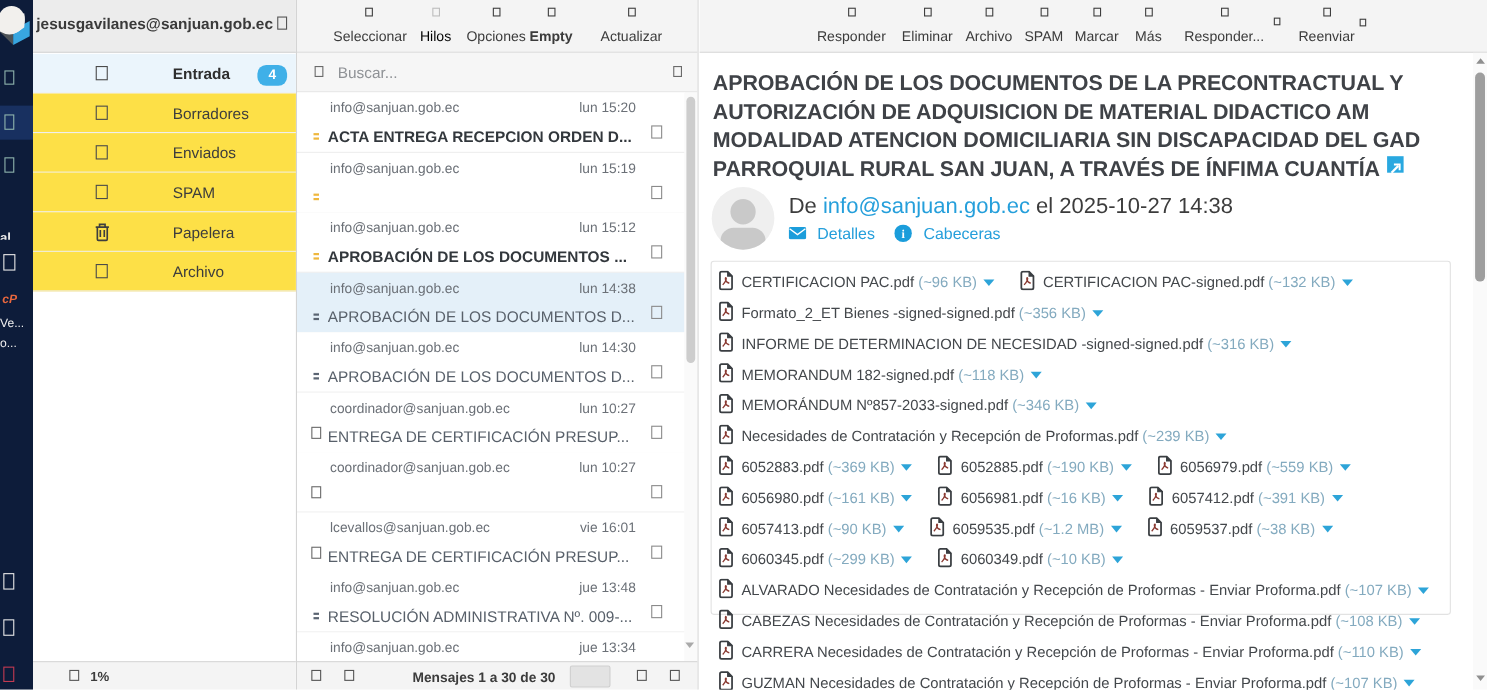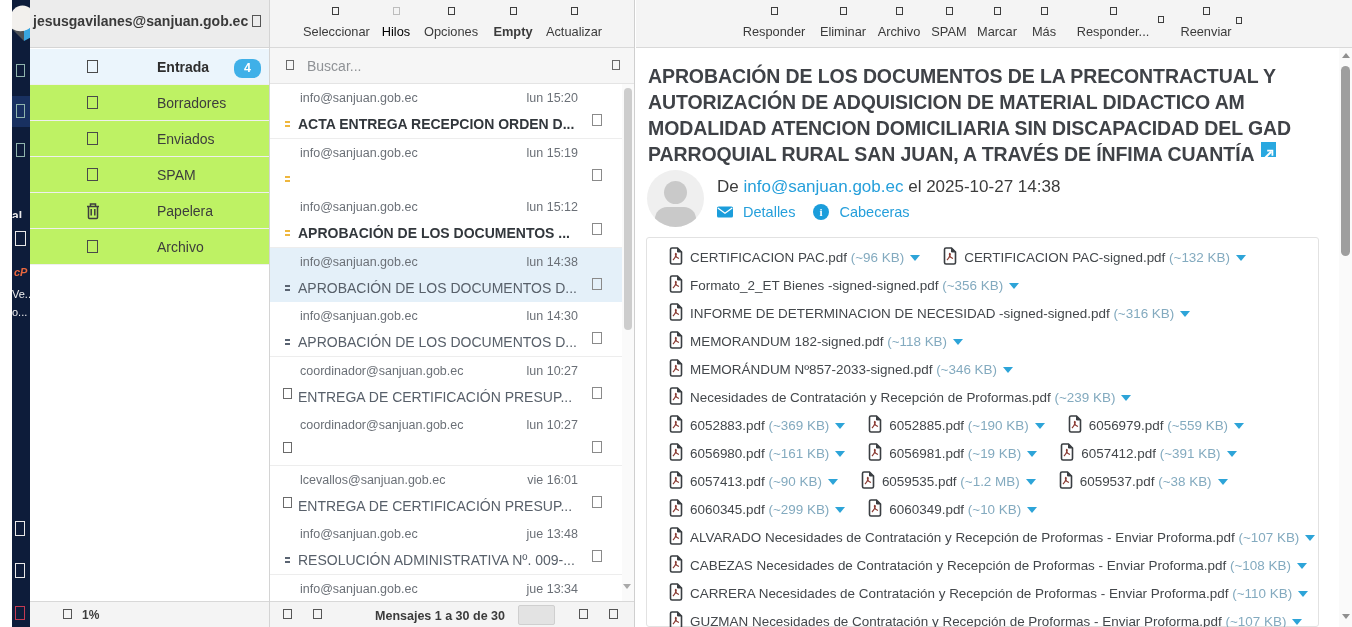--- a/index.html
+++ b/index.html
@@ -1,33 +1,33 @@
 <!DOCTYPE html>
 <html><head>
 <meta charset="utf-8">
 <style>
 * { margin:0; padding:0; box-sizing:border-box; }
 html,body { width:1352px; height:627px; overflow:hidden; font-family:"Liberation Sans",sans-serif; background:#fff; }
 .abs { position:absolute; }
 #stage { position:relative; width:1352px; height:627px; overflow:hidden; }
 
 
-#sidebar { left:12px; top:0; width:30px; height:627px; background:#0d1c3a; }
+#sidebar { left:0; top:0; width:30px; height:627px; background:#0d1c3a; }
 .sq { position:absolute; border:1.5px solid #9fb6b0; }
 .sq.teal { border-color:#8fb4ad; }
 .sq.white { border-color:#e8e8e8; }
 .sq.red { border-color:#c33a52; }
 #sbsel { position:absolute; left:0; top:96px; width:30px; height:31px; background:#183060; }
 
 
 #folders { left:30px; top:0; width:240px; height:627px; background:#fff; border-right:1px solid #d4d4d4; }
 #fhead { position:absolute; left:0; top:0; width:239px; height:48px; background:#ececec; border-bottom:1px solid #d5d5d5; }
 #fhead .acct { position:absolute; left:3px; top:13px; font-size:14px; font-weight:bold; color:#3a3a3a; }
 #fhead .ph { position:absolute; left:222px; top:15px; width:9px; height:12px; border:1.5px solid #555; }
-.frow { position:absolute; left:0; width:239px; height:36px; border-bottom:1px solid #efefef; background:#bef264; }
+.frow { position:absolute; left:0; width:239px; height:36px; border-bottom:1px solid #efefef; background:#fde047; }
 .frow.sel { background:#ebf5fc; }
 .frow .fic { position:absolute; left:57px; top:11px; width:11px; height:13px; border:1.5px solid #4a4a4a; }
 .frow .flbl { position:absolute; left:80px; top:10px; font-size:14px; color:#3d3d3d;padding-left:47px; }
 .frow.sel .flbl { font-weight:bold; color:#2e2e2e; }
 .badge { position:absolute; left:204px; top:10px; width:27px; height:19px; background:#3fb0e8; border-radius:8px; color:#fff; font-size:12.5px; font-weight:bold; text-align:center; line-height:19px; }
 #fbottom { position:absolute; left:0; top:601px; width:239px; height:26px; background:#f4f4f4; border-top:1px solid #d8d8d8; }
 #fbottom .ph { position:absolute; left:33px; top:7px; width:9px; height:10px; border:1.5px solid #555; }
 #fbottom .pct { position:absolute; left:52px; top:6px; font-size:12px; font-weight:bold; color:#3c3c3c; }
 
 
@@ -64,24 +64,24 @@
 
 
 #rpane { left:636px; top:0; width:716px; height:627px; background:#fff; }
 #rtoolbar { position:absolute; left:0; top:0; width:716px; height:48px; background:#f4f4f4; border-bottom:1px solid #d9d9d9; }
 .dsq { position:absolute; width:6px; height:7px; border:1.5px solid #3e3e3e; }
 #subject { position:absolute; left:12px; top:63px; width:680px; white-space:nowrap; font-size:19.5px; line-height:26px; font-weight:bold; color:#3f4247; letter-spacing:-0.1px; }
 #extlink { display:inline-block; width:15px; height:15px; background:#29a8e0; vertical-align:-1px; margin-left:7px; position:relative; }
 #avatar { position:absolute; left:11px; top:170px; width:57px; height:57px; border-radius:50%; background:#efefef; overflow:hidden; }
 #avatar .head { position:absolute; left:17px; top:11px; width:23px; height:23px; border-radius:50%; background:#c9c9c9; }
 #avatar .body { position:absolute; left:8px; top:37px; width:41px; height:26px; border-radius:12px; background:#c9c9c9; }
-#meta1 { position:absolute; left:81px; top:177px; font-size:17px; color:#3c3c3c; }
+#meta1 { position:absolute; left:81px; top:177px; font-size:20px; color:#3c3c3c; }
 #meta1 a { color:#259fdb; text-decoration:none; }
 #meta2 { position:absolute; left:81px; top:204px; height:20px; font-size:14.5px; color:#259fdb; }
-#attbox { position:absolute; left:10px; top:237px; width:673px; height:390px; border:1px solid #e2e2e2; border-radius:3px; background:#fff; padding:5px 0 0 22px; }
+#attbox { position:absolute; left:10px; top:237px; width:673px; height:322px; border:1px solid #e2e2e2; border-radius:3px; background:#fff; padding:5px 0 0 6px; }
 .attrow { height:28px; white-space:nowrap; }
 .attitem { display:inline-block; margin-right:23px; height:28px; line-height:28px; }
 .attname { font-size:13.45px; color:#43474b; }
 .attsize { font-size:13.45px; color:#83aabf; }
 .atttri { display:inline-block; width:0; height:0; border-left:5px solid transparent; border-right:5px solid transparent; border-top:6px solid #2da4d8; margin-left:6px; vertical-align:1px; }
 .pdfico { display:inline-block; vertical-align:-3px; margin-right:7px; }
 #rscroll { position:absolute; left:703px; top:48px; width:13px; height:579px; background:#fafafa; }
 #rthumb { position:absolute; left:2px; top:18px; width:9px; height:190px; background:#9e9e9e; border-radius:5px; }
 .sarrow { position:absolute; left:3px; width:0; height:0; border-left:4px solid transparent; border-right:4px solid transparent; }
 #rup { top:5px; border-bottom:5px solid #8f8f8f; }
@@ -148,21 +148,21 @@
         <div class="ph"></div>
         <div class="pct">1%</div>
       </div>
   </div>
 
   <div id="listcol" class="abs">
     <div class="toolbar" style="width:364px">
       <div class="tbtn" style="left:33px;width:64px"><span class="tic"></span><div class="tlbl">Seleccionar</div></div>
       <div class="tbtn dis" style="left:111px;width:30px"><span class="tic"></span><div class="tlbl">Hilos</div></div>
       <div class="tbtn" style="left:154px;width:54px"><span class="tic"></span><div class="tlbl">Opciones</div></div>
-      <div class="tbtn bold" style="left:220px;width:46px"><span class="tic"></span><div class="tlbl">Empty</div></div>
+      <div class="tbtn bold" style="left:208px;width:46px"><span class="tic"></span><div class="tlbl">Empty</div></div>
       <div class="tbtn" style="left:275px;width:58px"><span class="tic"></span><div class="tlbl">Actualizar</div></div>
     </div>
     <div id="search">
       <div class="ph1"></div>
       <div class="btxt">Buscar...</div>
       <div class="ph2"></div>
     </div>
     <div id="mlist">
         <div class="mitem unread" style="top:84px">
           <div class="from">info@sanjuan.gob.ec</div>
@@ -330,21 +330,21 @@
               <path d="M4 13 Q6 11 7 8.5 Q7.6 6.8 7 6.5 Q6.3 6.3 6.5 8 Q6.8 10.5 10 11.5" fill="none" stroke="#8a3a32" stroke-width="1.2"></path>
             </svg><span class="attname">6056979.pdf </span><span class="attsize">(~559 KB)</span><span class="atttri"></span></span></div>
         <div class="attrow"><span class="attitem"><svg class="pdfico" width="14" height="18" viewBox="0 0 14 18">
               <path d="M1.5 2.5 Q1.5 1 3 1 L8.5 1 L12.5 5 L12.5 15.5 Q12.5 17 11 17 L3 17 Q1.5 17 1.5 15.5 Z" fill="none" stroke="#3a3e42" stroke-width="1.6"></path>
               <path d="M8.5 1 L8.5 5 L12.5 5" fill="#3a3e42" stroke="#3a3e42" stroke-width="1"></path>
               <path d="M4 13 Q6 11 7 8.5 Q7.6 6.8 7 6.5 Q6.3 6.3 6.5 8 Q6.8 10.5 10 11.5" fill="none" stroke="#8a3a32" stroke-width="1.2"></path>
             </svg><span class="attname">6056980.pdf </span><span class="attsize">(~161 KB)</span><span class="atttri"></span></span><span class="attitem"><svg class="pdfico" width="14" height="18" viewBox="0 0 14 18">
               <path d="M1.5 2.5 Q1.5 1 3 1 L8.5 1 L12.5 5 L12.5 15.5 Q12.5 17 11 17 L3 17 Q1.5 17 1.5 15.5 Z" fill="none" stroke="#3a3e42" stroke-width="1.6"></path>
               <path d="M8.5 1 L8.5 5 L12.5 5" fill="#3a3e42" stroke="#3a3e42" stroke-width="1"></path>
               <path d="M4 13 Q6 11 7 8.5 Q7.6 6.8 7 6.5 Q6.3 6.3 6.5 8 Q6.8 10.5 10 11.5" fill="none" stroke="#8a3a32" stroke-width="1.2"></path>
-            </svg><span class="attname">6056981.pdf </span><span class="attsize">(~19 KB)</span><span class="atttri"></span></span><span class="attitem"><svg class="pdfico" width="14" height="18" viewBox="0 0 14 18">
+            </svg><span class="attname">6056981.pdf </span><span class="attsize">(~16 KB)</span><span class="atttri"></span></span><span class="attitem"><svg class="pdfico" width="14" height="18" viewBox="0 0 14 18">
               <path d="M1.5 2.5 Q1.5 1 3 1 L8.5 1 L12.5 5 L12.5 15.5 Q12.5 17 11 17 L3 17 Q1.5 17 1.5 15.5 Z" fill="none" stroke="#3a3e42" stroke-width="1.6"></path>
               <path d="M8.5 1 L8.5 5 L12.5 5" fill="#3a3e42" stroke="#3a3e42" stroke-width="1"></path>
               <path d="M4 13 Q6 11 7 8.5 Q7.6 6.8 7 6.5 Q6.3 6.3 6.5 8 Q6.8 10.5 10 11.5" fill="none" stroke="#8a3a32" stroke-width="1.2"></path>
             </svg><span class="attname">6057412.pdf </span><span class="attsize">(~391 KB)</span><span class="atttri"></span></span></div>
         <div class="attrow"><span class="attitem"><svg class="pdfico" width="14" height="18" viewBox="0 0 14 18">
               <path d="M1.5 2.5 Q1.5 1 3 1 L8.5 1 L12.5 5 L12.5 15.5 Q12.5 17 11 17 L3 17 Q1.5 17 1.5 15.5 Z" fill="none" stroke="#3a3e42" stroke-width="1.6"></path>
               <path d="M8.5 1 L8.5 5 L12.5 5" fill="#3a3e42" stroke="#3a3e42" stroke-width="1"></path>
               <path d="M4 13 Q6 11 7 8.5 Q7.6 6.8 7 6.5 Q6.3 6.3 6.5 8 Q6.8 10.5 10 11.5" fill="none" stroke="#8a3a32" stroke-width="1.2"></path>
             </svg><span class="attname">6057413.pdf </span><span class="attsize">(~90 KB)</span><span class="atttri"></span></span><span class="attitem"><svg class="pdfico" width="14" height="18" viewBox="0 0 14 18">
               <path d="M1.5 2.5 Q1.5 1 3 1 L8.5 1 L12.5 5 L12.5 15.5 Q12.5 17 11 17 L3 17 Q1.5 17 1.5 15.5 Z" fill="none" stroke="#3a3e42" stroke-width="1.6"></path>

